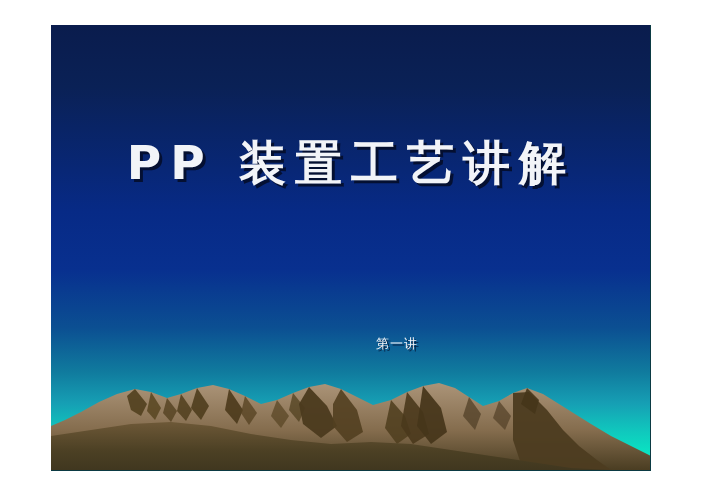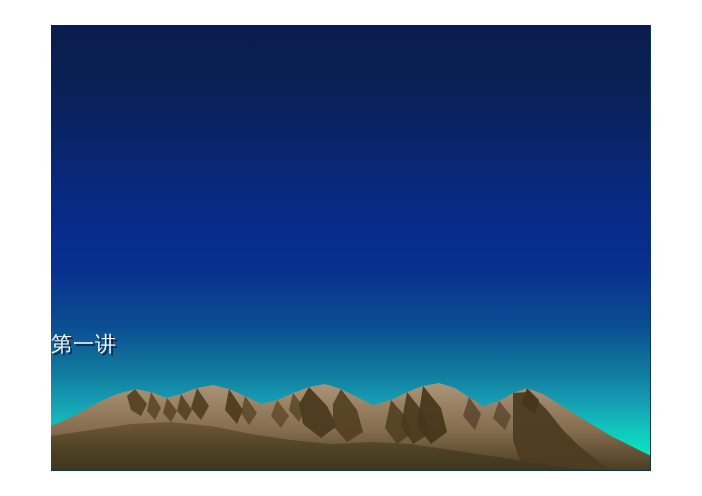--- a/index.html
+++ b/index.html
@@ -90,29 +90,30 @@
     letter-spacing: 9px;
     text-shadow: 3px 3px 0 rgba(4, 12, 38, 0.85);
     white-space: nowrap;
   }
 
   .slide-subtitle {
     position: absolute;
     left: 0;
     top: 306px;
     width: 600px;
-    text-align: left;
+    text-align: center;
     font-family: "DejaVu Sans", "Liberation Sans", sans-serif;
     font-weight: normal;
-    font-size: 21px;
+    font-size: 13px;
     line-height: 26px;
     color: #f3f5f9;
     letter-spacing: 1px;
     text-shadow: 2px 2px 0 rgba(4, 12, 38, 0.7);
     white-space: nowrap;
+    padding-left: 46px;
   }
 </style>
 </head>
 <body>
 
 <div class="page">
 
   <div class="slide">
 
     <div class="sky"></div>
@@ -166,17 +167,18 @@
         <path d="M476,8 L488,20 L484,34 L470,24 Z" fill="#453519" opacity="0.9"></path>
 
         <path d="M0,56
                  L40,50 L80,44 L120,42 L160,46 L200,54 L240,60
                  L280,64 L320,62 L360,64 L400,70 L440,76 L480,82
                  L520,88 L560,90 L600,90 L600,90 L0,90 Z" fill="url(#gBase)"></path>
       </svg>
     </div>
 
     <div class="title-block">
+      <div class="slide-title">PP 装置工艺讲解</div>
       <div class="slide-subtitle">第一讲</div>
     </div>
 
   </div>
 </div>
 
 </body></html>

